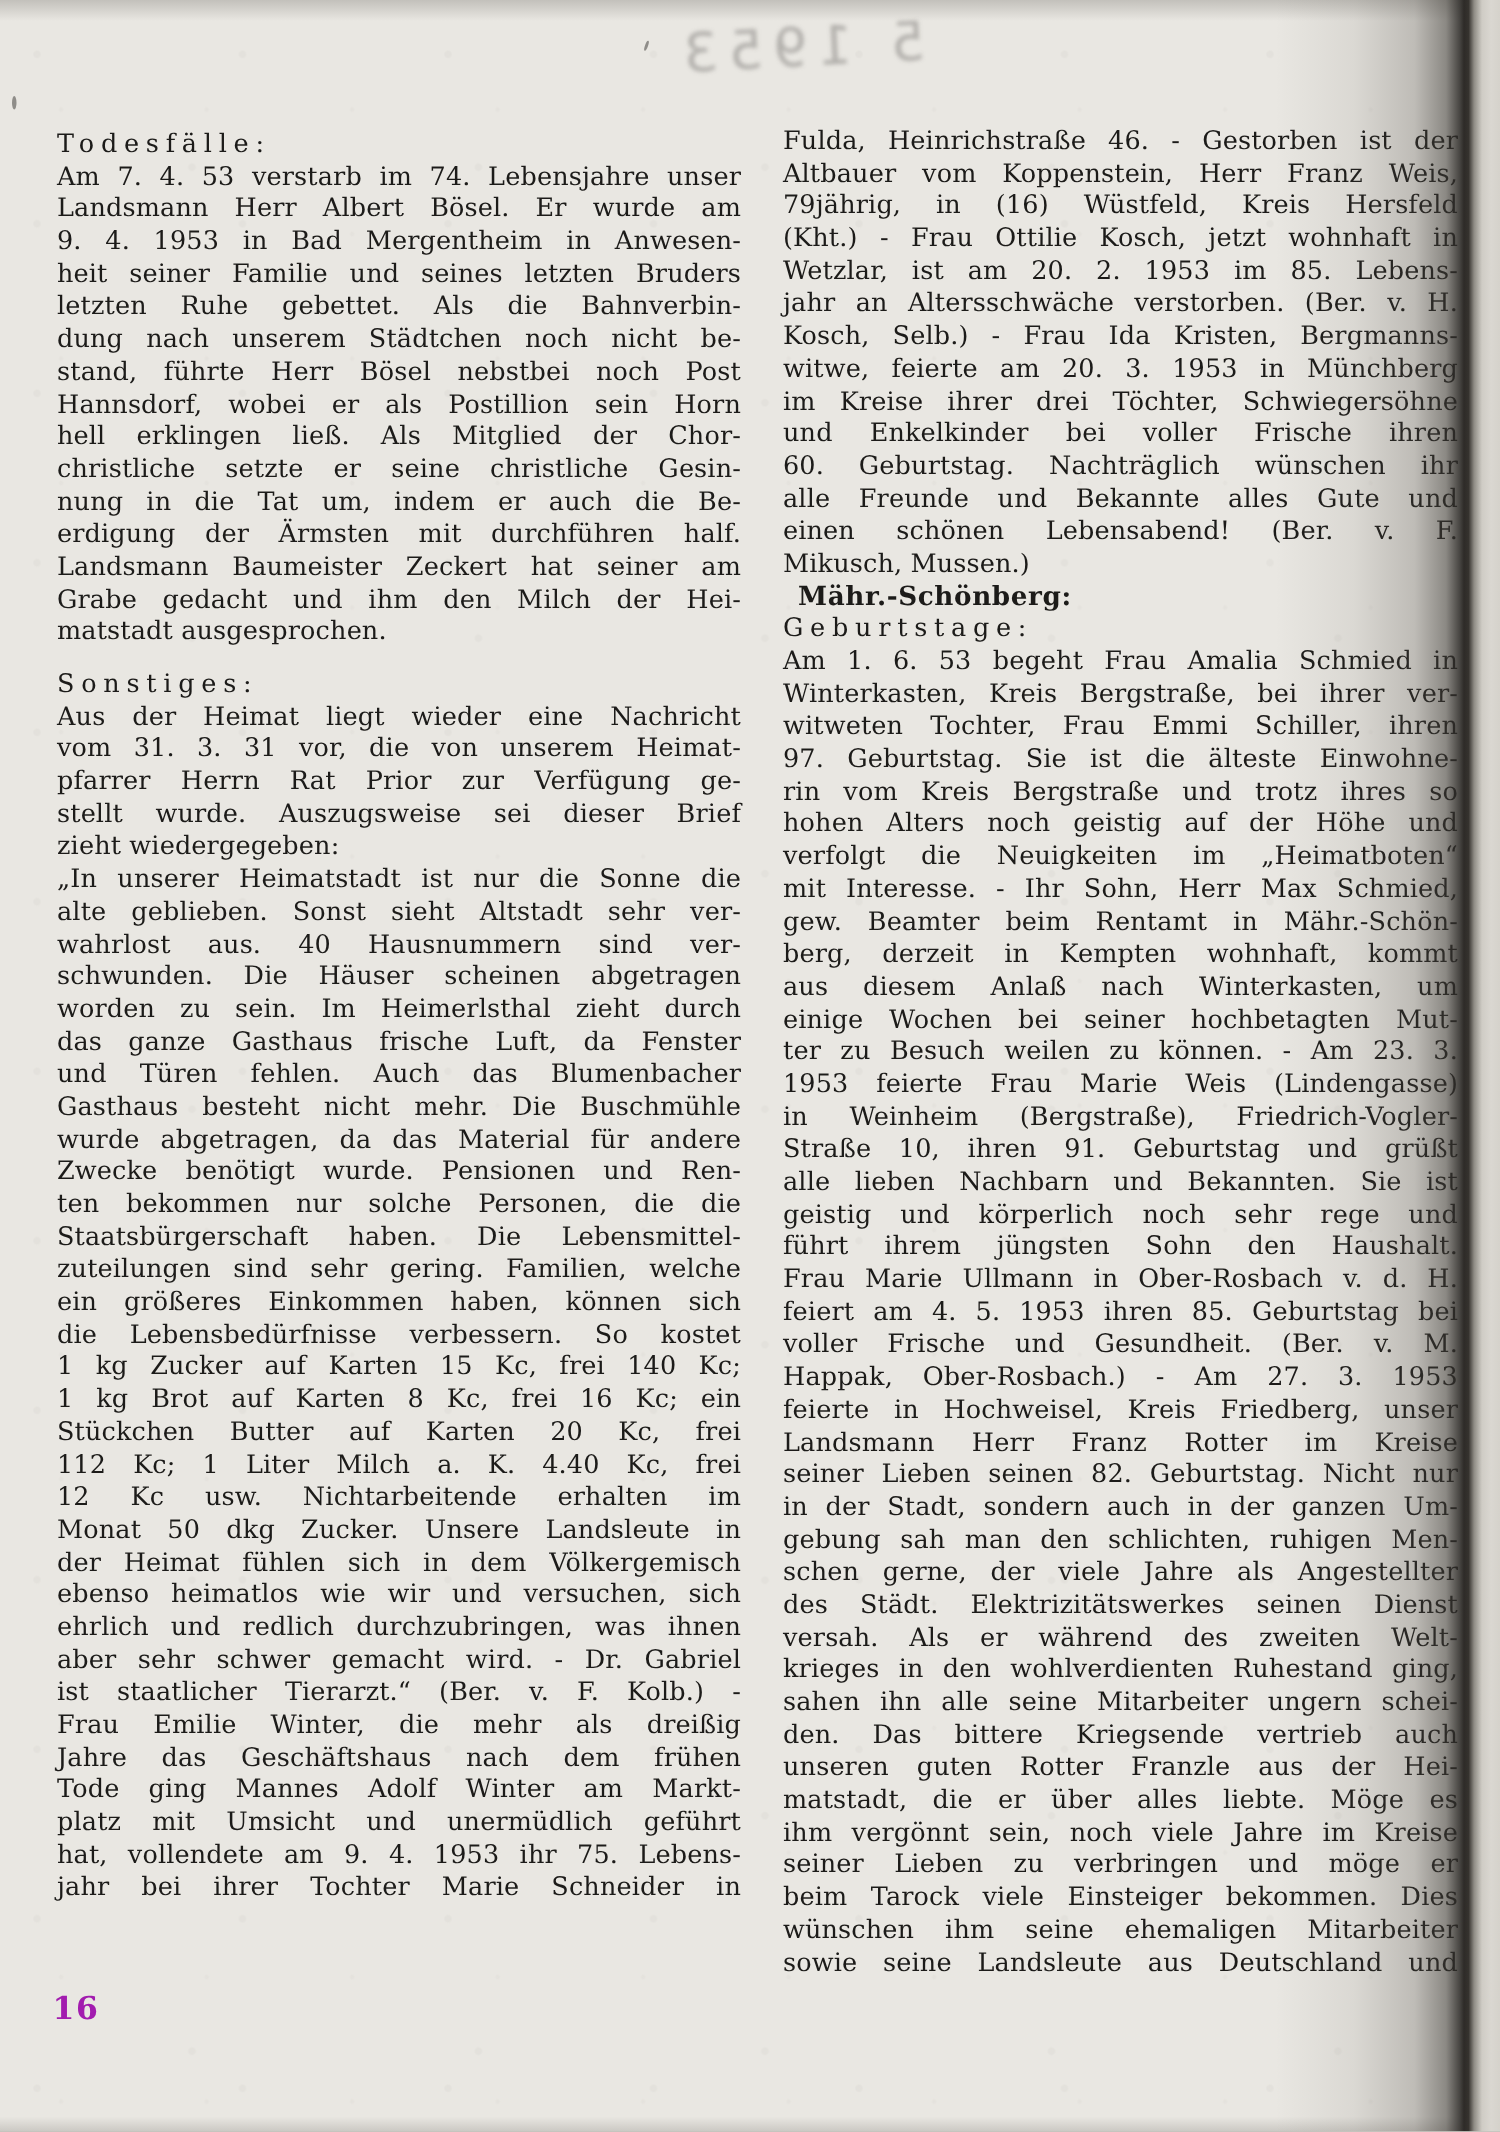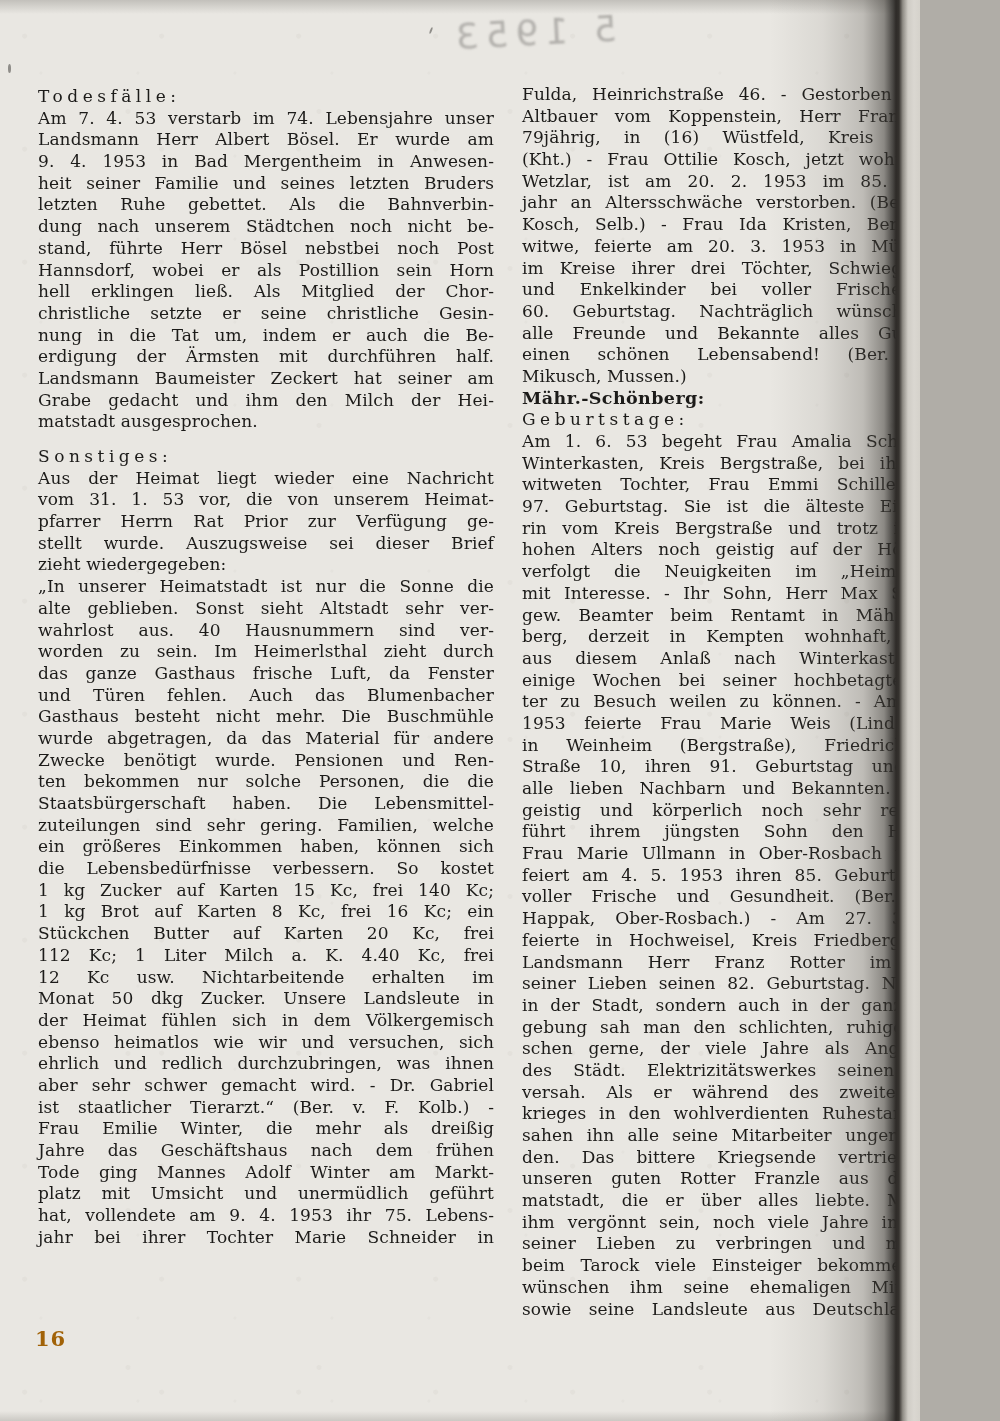--- a/index.html
+++ b/index.html
@@ -1,18 +1,18 @@
 <!DOCTYPE html>
 <html><head>
 <meta charset="utf-8">
 <style>
   html,body{margin:0;padding:0;background:#b0ada7;}
   .page{
     position:relative;
-    width:920px;height:1421px;
+    width:1000px;height:1421px;
     background:#e9e7e2;
     overflow:hidden;
     font-family:"DejaVu Serif","Liberation Serif",serif;
     color:#1c1b19;
   }
   
   .page::before{
     content:"";position:absolute;inset:0;pointer-events:none;
     background:
       radial-gradient(circle at 18% 32%, rgba(120,115,105,0.05) 0 2px, transparent 3px),
@@ -24,26 +24,26 @@
     background:linear-gradient(to bottom, rgba(95,92,86,0.28), rgba(95,92,86,0));}
   .edge-bottom{position:absolute;left:0;bottom:0;width:100%;height:10px;
     background:linear-gradient(to top, rgba(95,92,86,0.22), rgba(95,92,86,0));}
   .col{position:absolute;font-size:17px;line-height:21.7px;}
   .col-left{left:38px;top:86px;width:456px;}
   .col-right{left:522px;top:84px;width:450px;}
   .line{height:21.7px;text-align:justify;text-align-last:justify;
     white-space:nowrap;letter-spacing:0.1px;}
   .line.l{text-align-last:left;}
   .line.h{text-align-last:left;letter-spacing:4.5px;}
-  .line.b{text-align-last:left;font-weight:bold;letter-spacing:0.4px;font-size:17.5px;}
+  .line.b{text-align-last:left;font-weight:bold;letter-spacing:0.4px;font-size:17.5px;margin-left:10px;}
   .gap{height:13px;}
   .page-number{
     position:absolute;left:35px;top:1326px;
     font-family:"DejaVu Serif","Liberation Serif",serif;
-    font-weight:bold;font-size:21px;color:#a16207;letter-spacing:1px;
+    font-weight:bold;font-size:21px;color:#a21caf;letter-spacing:1px;
   }
   .handwriting{
     position:absolute;left:408px;top:12px;width:250px;height:52px;
     font-family:"DejaVu Sans","Liberation Sans",sans-serif;
     font-size:36px;letter-spacing:7px;
     color:rgba(95,93,89,0.40);
     transform:scaleX(-1) rotate(3deg);
     filter:blur(1.3px);
     text-align:center;
   }
@@ -92,27 +92,28 @@
       <div class="line j">hell erklingen ließ.  Als Mitglied der Chor-</div>
       <div class="line j">christliche setzte er seine christliche Gesin-</div>
       <div class="line j">nung in die Tat um, indem er auch die Be-</div>
       <div class="line j">erdigung der Ärmsten mit durchführen half.</div>
       <div class="line j">Landsmann Baumeister Zeckert hat seiner am</div>
       <div class="line j">Grabe gedacht und ihm den Milch der Hei-</div>
       <div class="line l">matstadt ausgesprochen.</div>
       <div class="gap"></div>
       <div class="line h">Sonstiges:</div>
       <div class="line j">Aus der Heimat liegt wieder eine Nachricht</div>
-      <div class="line j">vom 31. 1. 53 vor, die von unserem Heimat-</div>
+      <div class="line j">vom 31. 3. 31 vor, die von unserem Heimat-</div>
       <div class="line j">pfarrer Herrn Rat Prior zur Verfügung ge-</div>
       <div class="line j">stellt wurde.  Auszugsweise sei dieser Brief</div>
       <div class="line l">zieht wiedergegeben:</div>
       <div class="line j">„In unserer Heimatstadt ist nur die Sonne die</div>
       <div class="line j">alte geblieben.  Sonst sieht Altstadt sehr ver-</div>
       <div class="line j">wahrlost aus.  40 Hausnummern sind ver-</div>
+      <div class="line j">schwunden.  Die Häuser scheinen abgetragen</div>
       <div class="line j">worden zu sein.  Im Heimerlsthal zieht durch</div>
       <div class="line j">das ganze Gasthaus frische Luft, da Fenster</div>
       <div class="line j">und Türen fehlen.  Auch das Blumenbacher</div>
       <div class="line j">Gasthaus besteht nicht mehr.  Die Buschmühle</div>
       <div class="line j">wurde abgetragen, da das Material für andere</div>
       <div class="line j">Zwecke benötigt wurde.  Pensionen und Ren-</div>
       <div class="line j">ten bekommen nur solche Personen, die die</div>
       <div class="line j">Staatsbürgerschaft haben.  Die Lebensmittel-</div>
       <div class="line j">zuteilungen sind sehr gering. Familien, welche</div>
       <div class="line j">ein größeres Einkommen haben, können sich</div>

